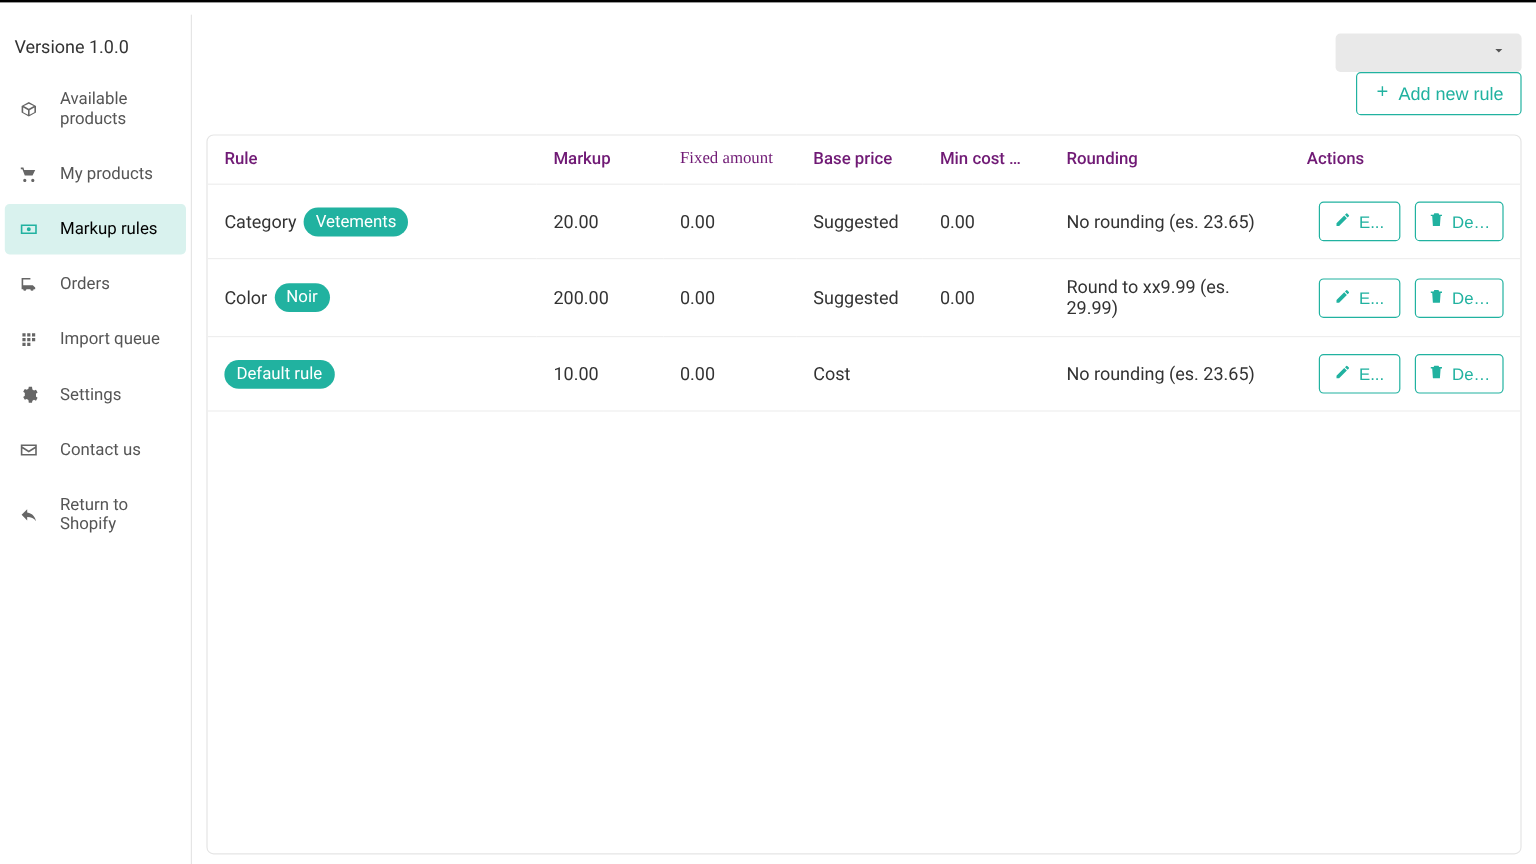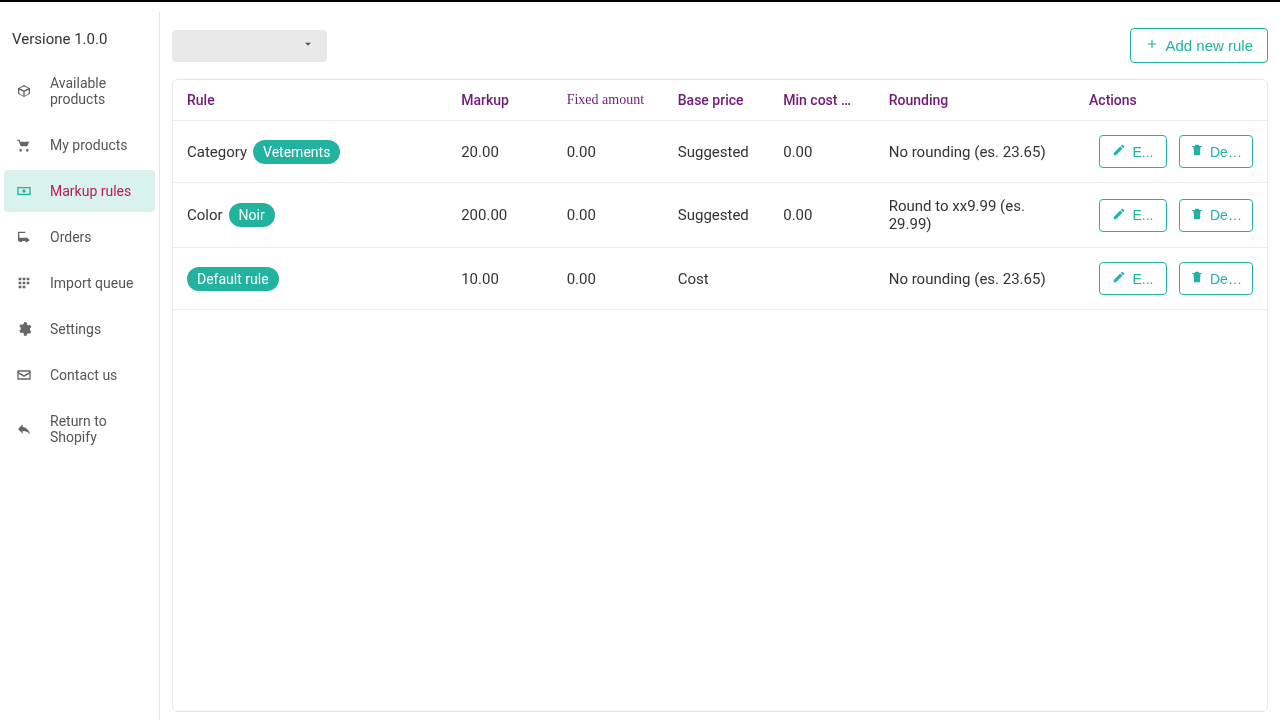--- a/index.html
+++ b/index.html
@@ -5,28 +5,28 @@
 * { box-sizing: border-box; margin: 0; padding: 0; }
 body { font-family: -apple-system, BlinkMacSystemFont, "Segoe UI", Roboto, sans-serif; font-size: 14px; color: #333; background: #fff; }
 .app { display: flex; height: 716px; width: 1280px; overflow: hidden; margin-top: 12px; }
 .topbar { position: absolute; top: 0; left: 0; right: 0; height: 2px; background: #000; }
 
 
 .sidebar { width: 160px; border-right: 1px solid #e5e5e5; display: flex; flex-direction: column; padding-top: 10px; }
 .version { padding: 8px 12px 14px 12px; font-size: 15px; color: #333; }
 .nav { display: flex; flex-direction: column; }
 .nav-item { display: flex; align-items: center; gap: 18px; padding: 13px 12px; color: #555; cursor: pointer; font-size: 14px; border-radius: 4px; margin: 0 4px 4px 4px; }
-.nav-item.active { background: #d9f2ee; color: #be185d; }
+.nav-item.active { background: #d9f2ee; color: #000000; }
 .nav-item .icon { width: 16px; height: 16px; display: inline-flex; align-items: center; justify-content: center; color: #666; flex-shrink: 0; }
 .nav-item.active .icon { color: #21b2a0; }
 .nav-item .icon svg { width: 16px; height: 16px; fill: currentColor; }
 
 
 .main { flex: 1; padding: 16px 12px 16px 12px; display: flex; flex-direction: column; }
-.toolbar { display: flex; justify-content: space-between; align-items: center; margin-bottom: 16px; }
+.toolbar { display: flex; justify-content: space-between; align-items: flex-end; margin-bottom: 16px; flex-direction: column; }
 .filter-select { width: 155px; height: 32px; background: #e9e9e9; border: none; border-radius: 4px; display: flex; align-items: center; justify-content: flex-end; padding: 0 12px; cursor: pointer; }
 .filter-select svg { width: 14px; height: 14px; fill: #555; }
 
 .btn { display: inline-flex; align-items: center; gap: 6px; border: 1px solid #21b2a0; background: #fff; color: #21b2a0; padding: 8px 14px; border-radius: 4px; cursor: pointer; font-size: 15px; }
 .btn svg { width: 14px; height: 14px; fill: currentColor; }
 .btn-sm { padding: 7px 10px; font-size: 14px; min-width: 68px; justify-content: center; }
 .btn-sm .label { overflow: hidden; text-overflow: ellipsis; white-space: nowrap; max-width: 32px; }
 
 
 .table-wrap { border: 1px solid #e5e5e5; border-radius: 6px; overflow: hidden; flex: 1; }

